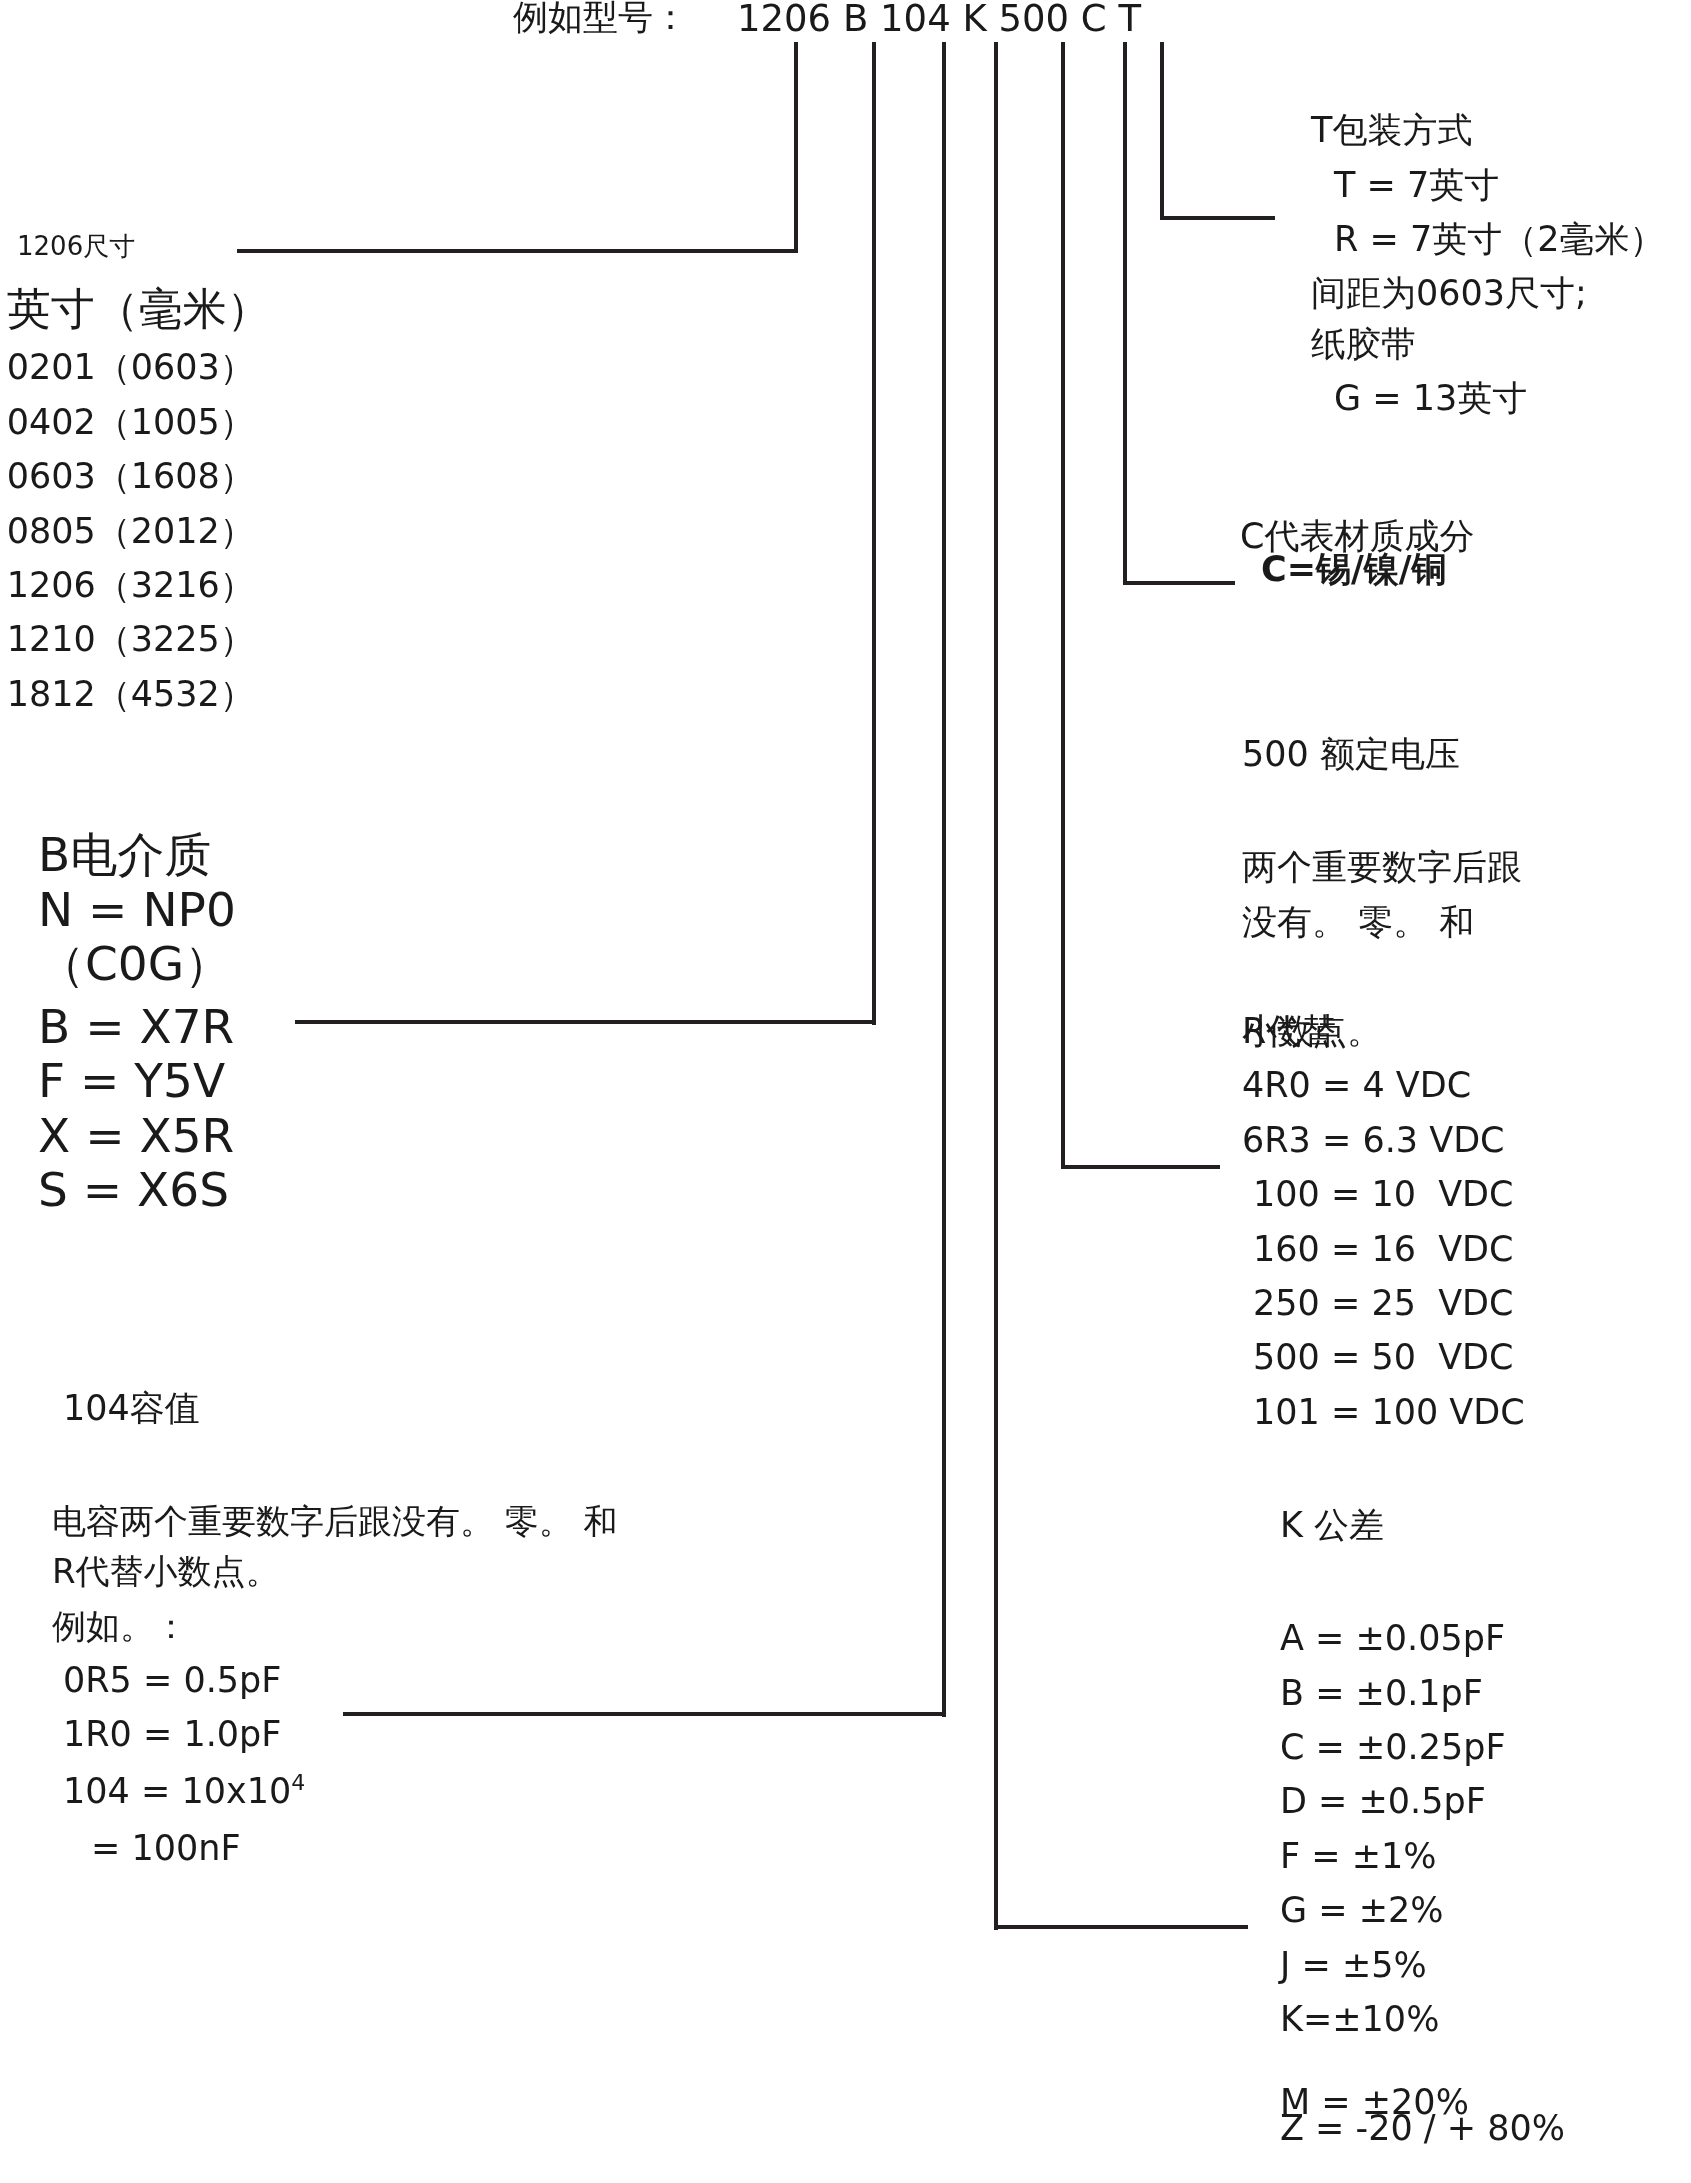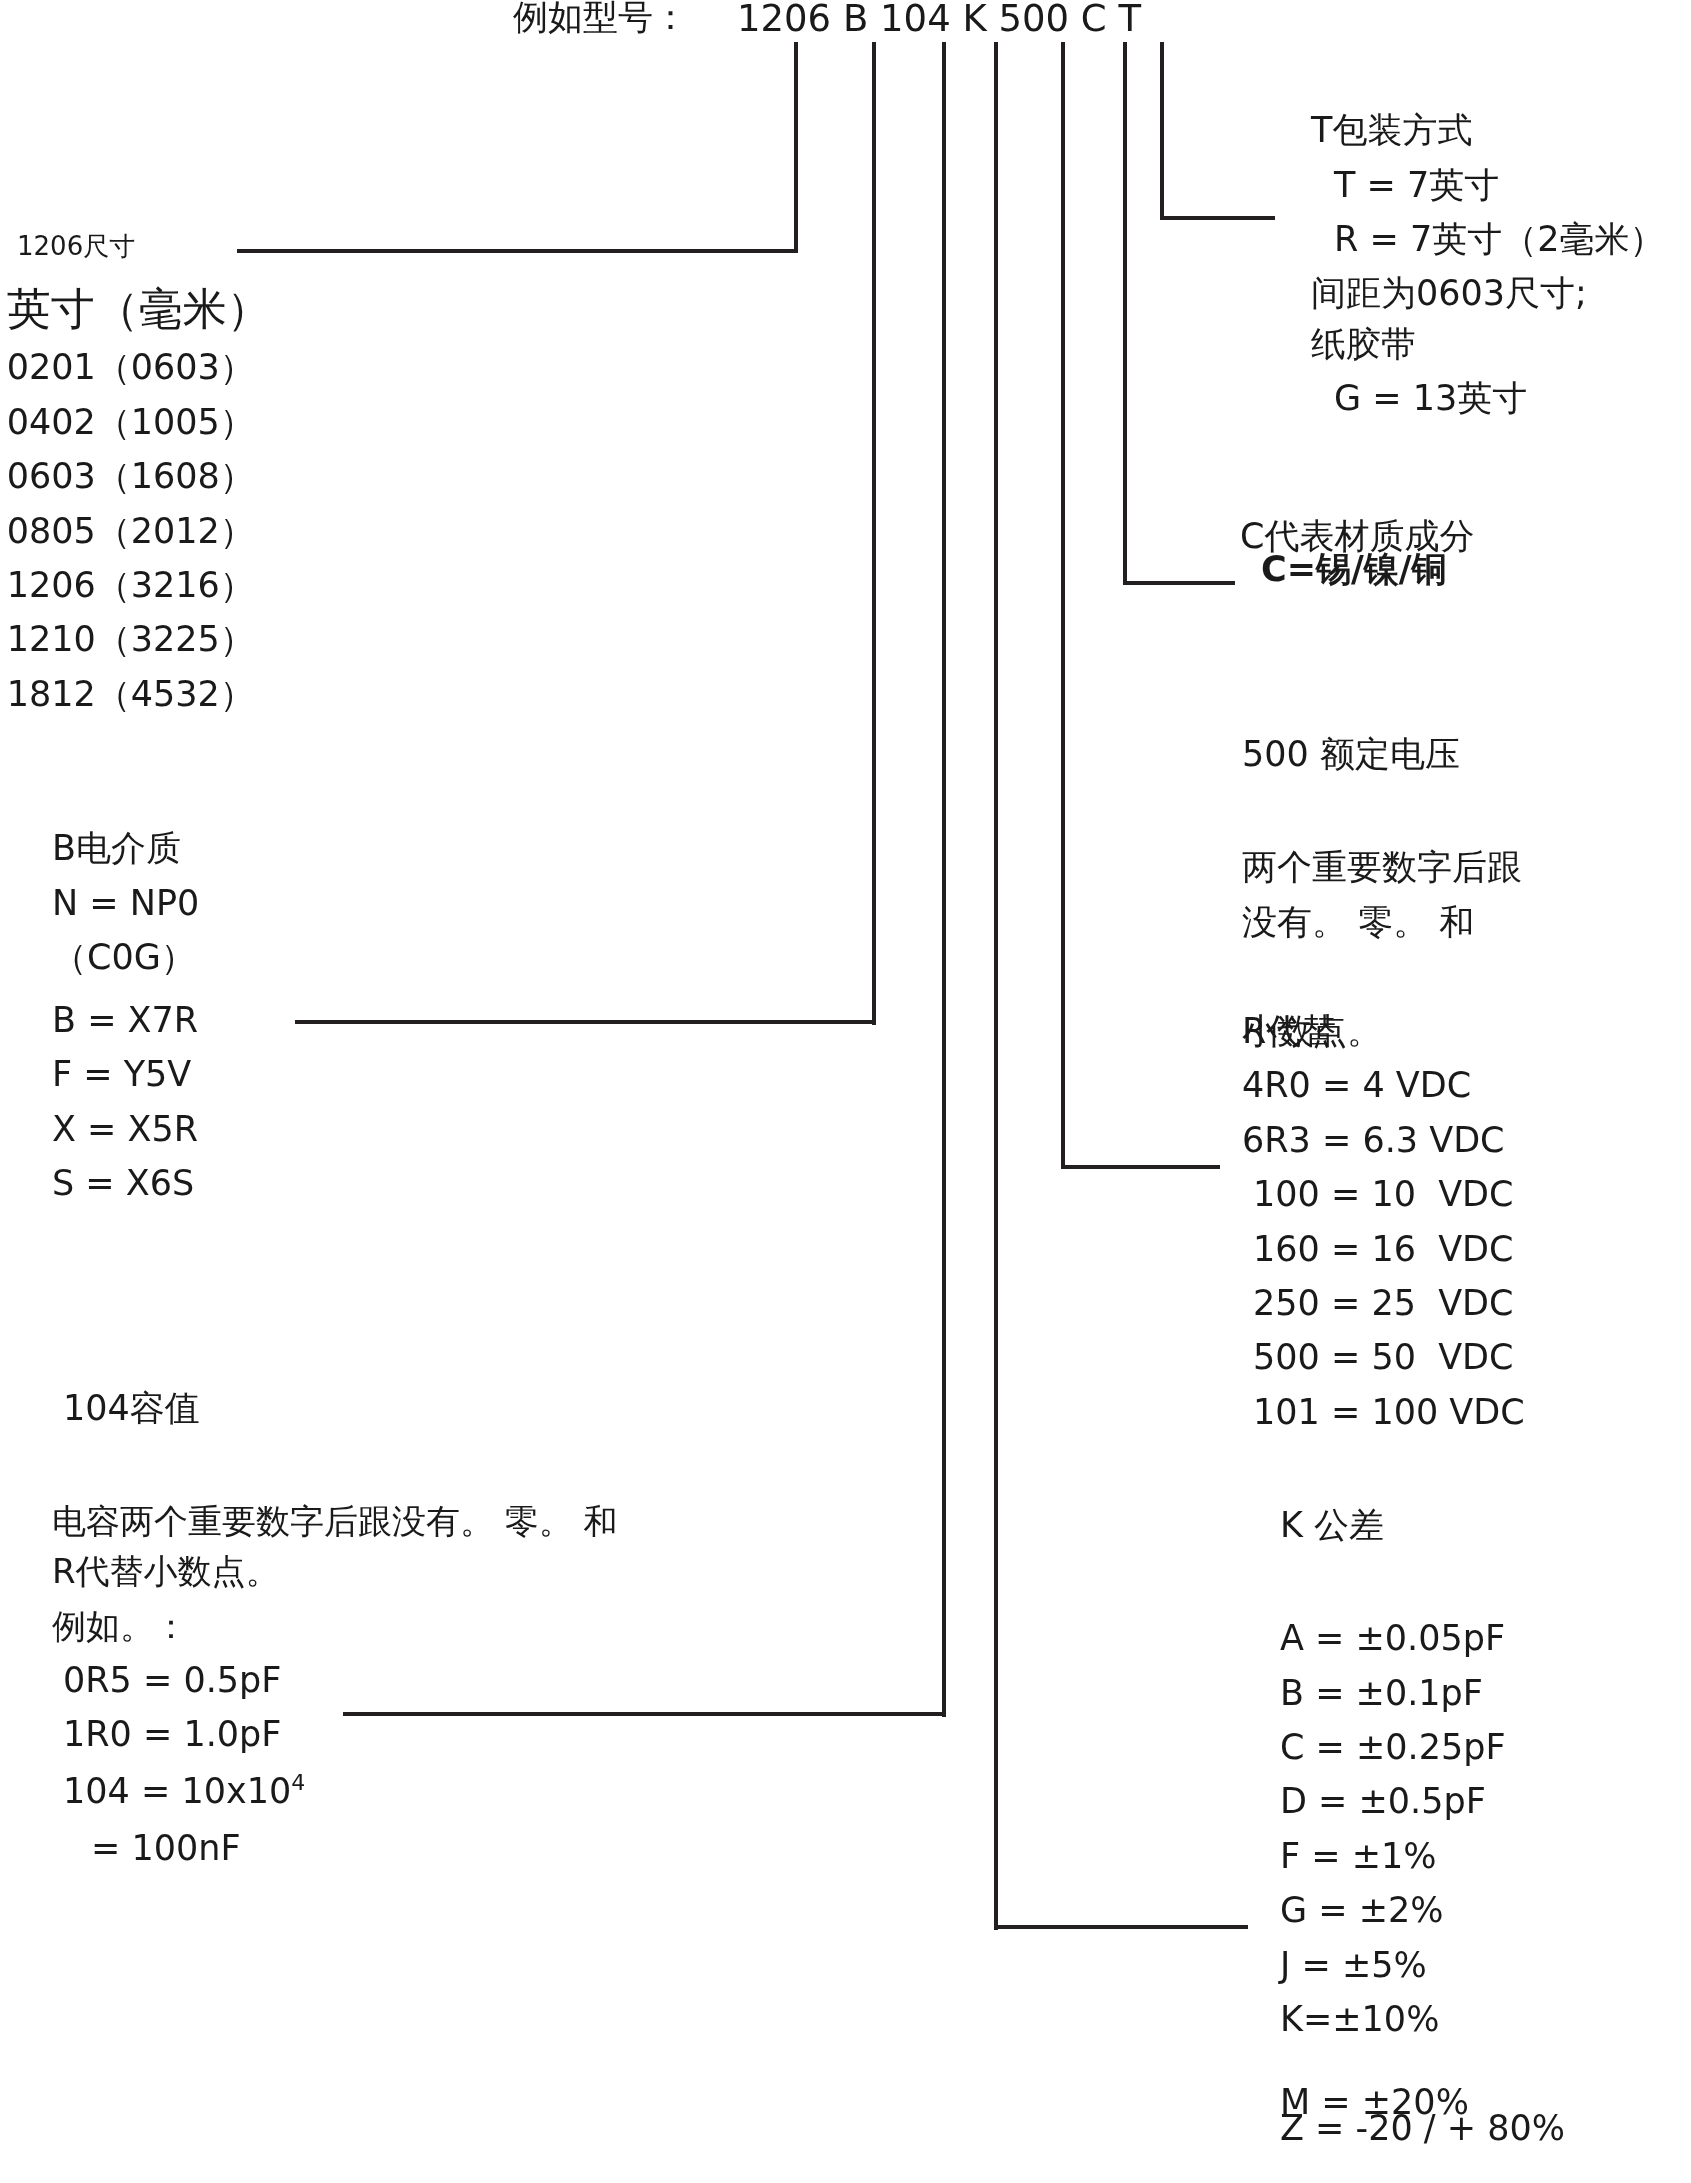--- a/index.html
+++ b/index.html
@@ -53,22 +53,22 @@
     font-size: 44px;
     left: 6.7px;
   }
   .size-row {
     font-size: 35px;
     left: 6.7px;
   }
 
   
   .diel {
-    font-size: 35px;
-    left: 52px;
+    font-size: 47px;
+    left: 38px;
   }
 
   
   .cap {
     font-size: 35px;
     left: 63px;
   }
   .cap-wide {
     font-size: 34px;
     left: 52px;

